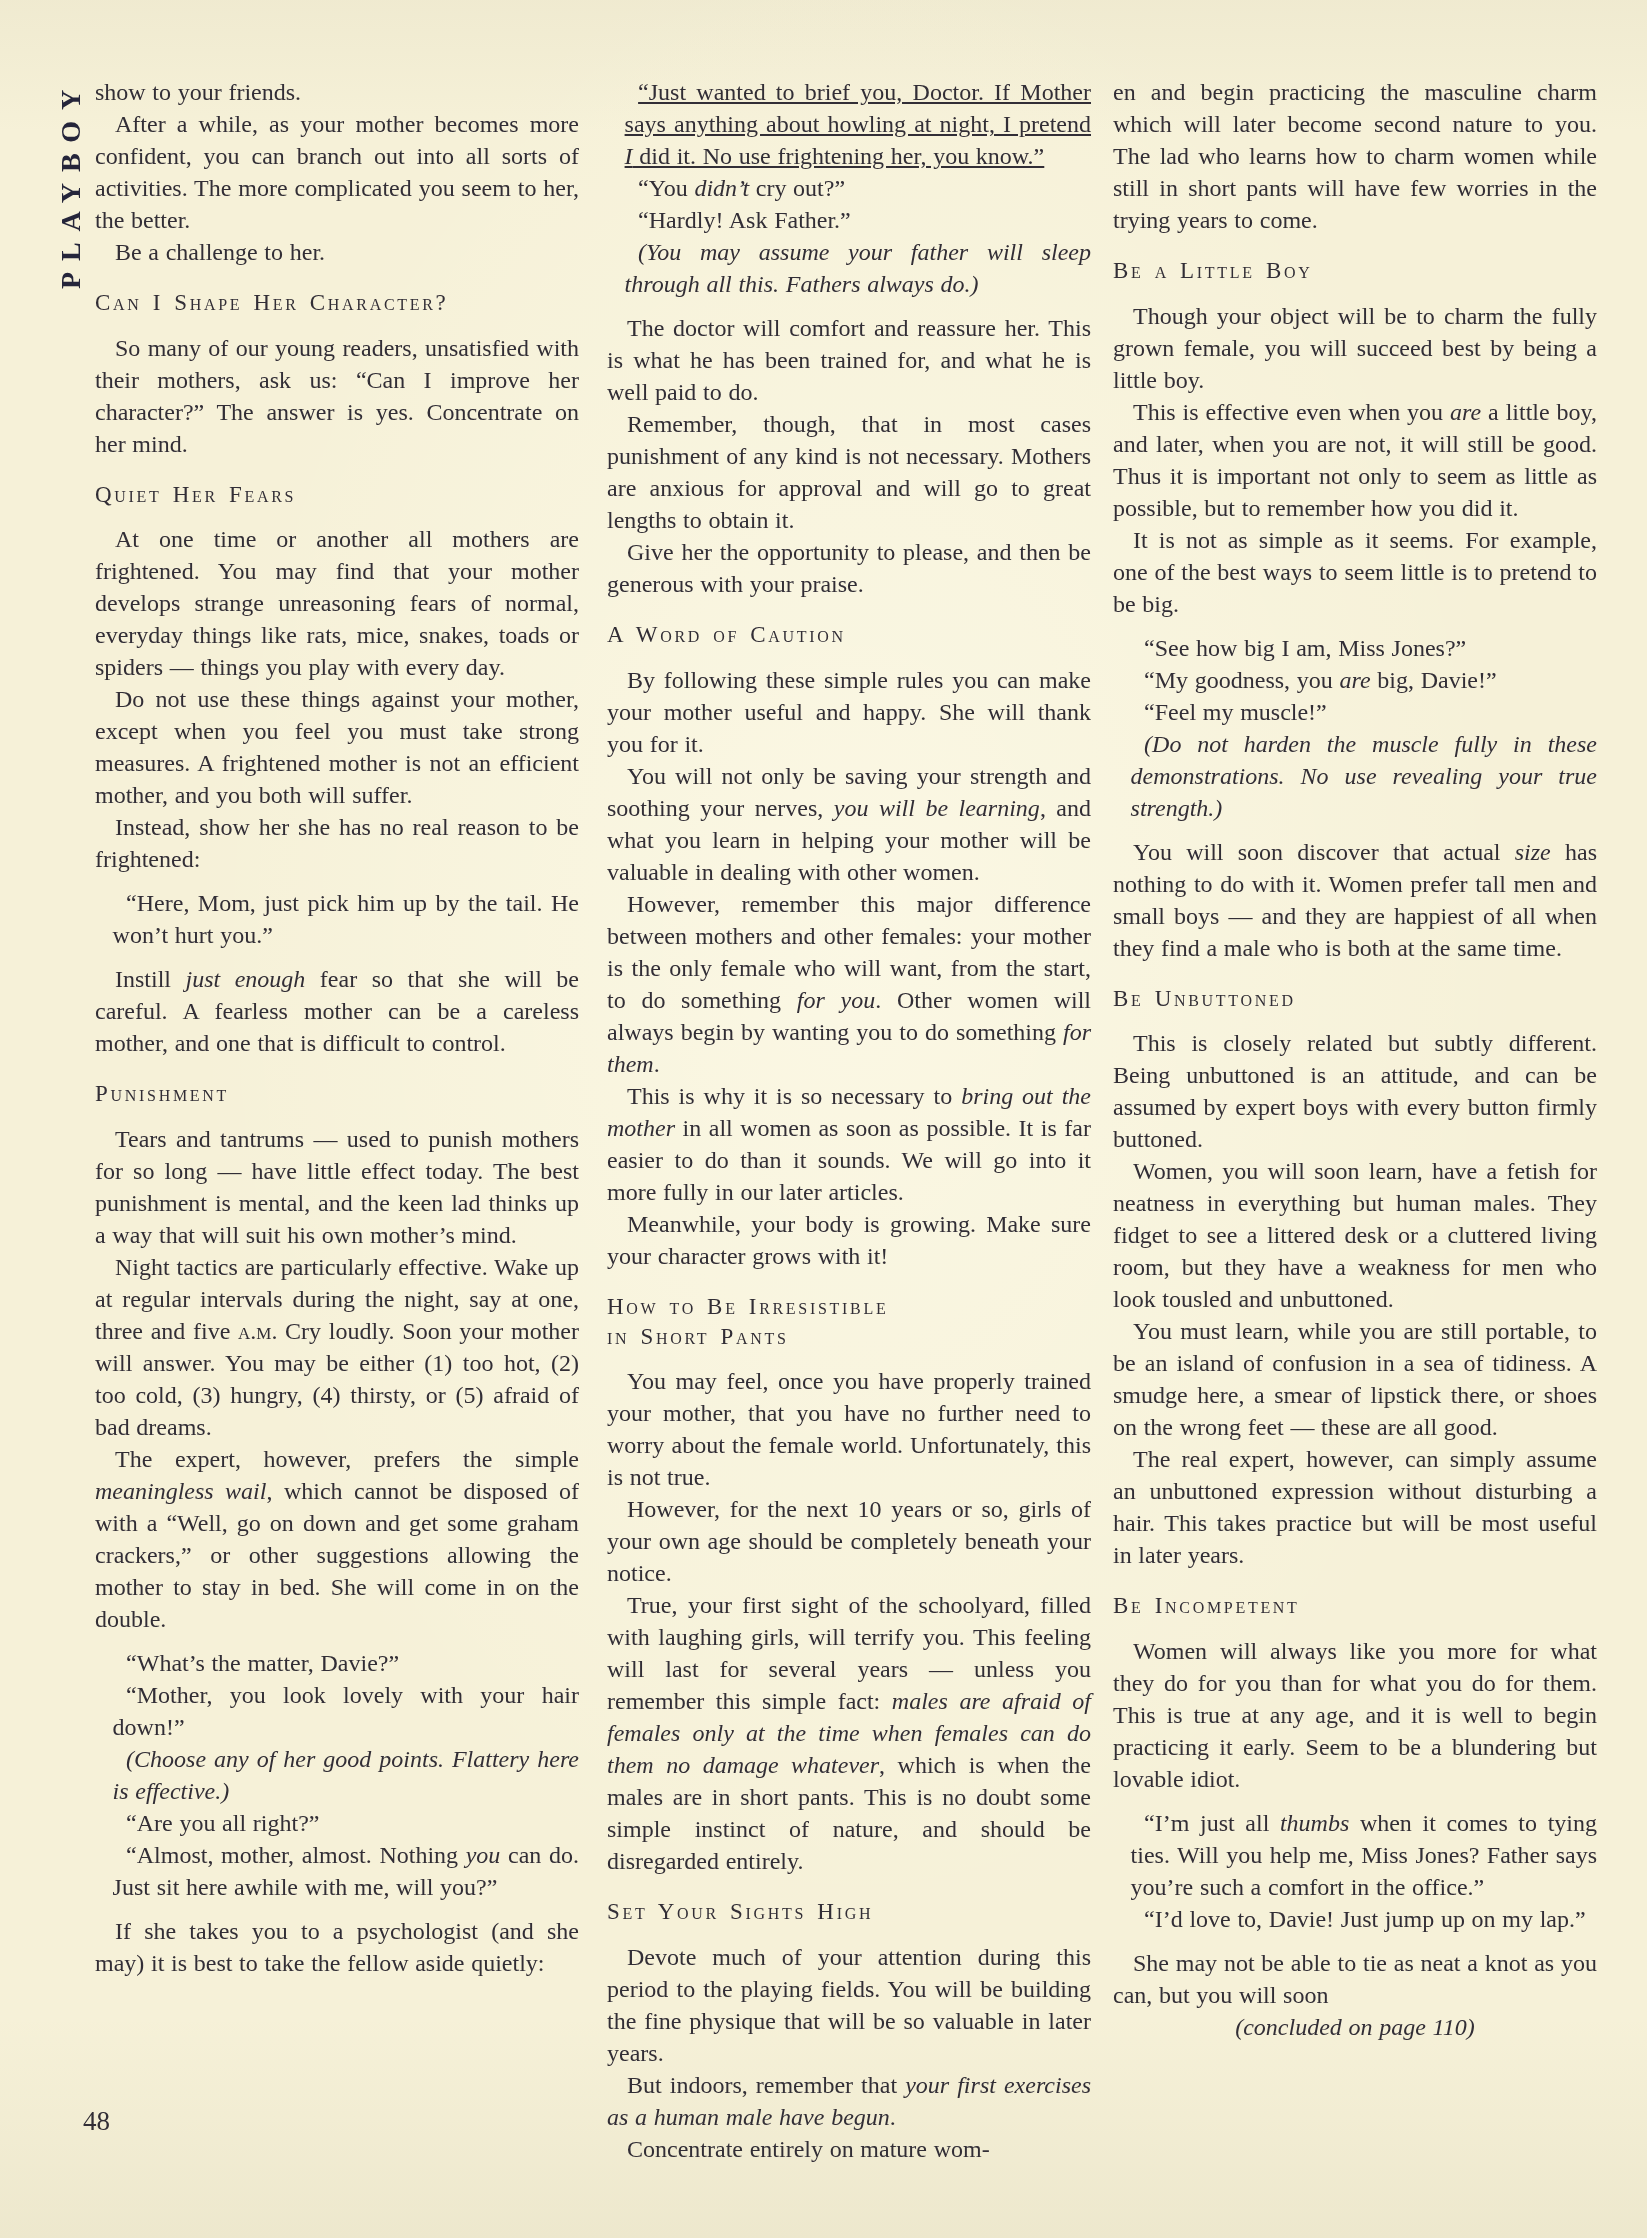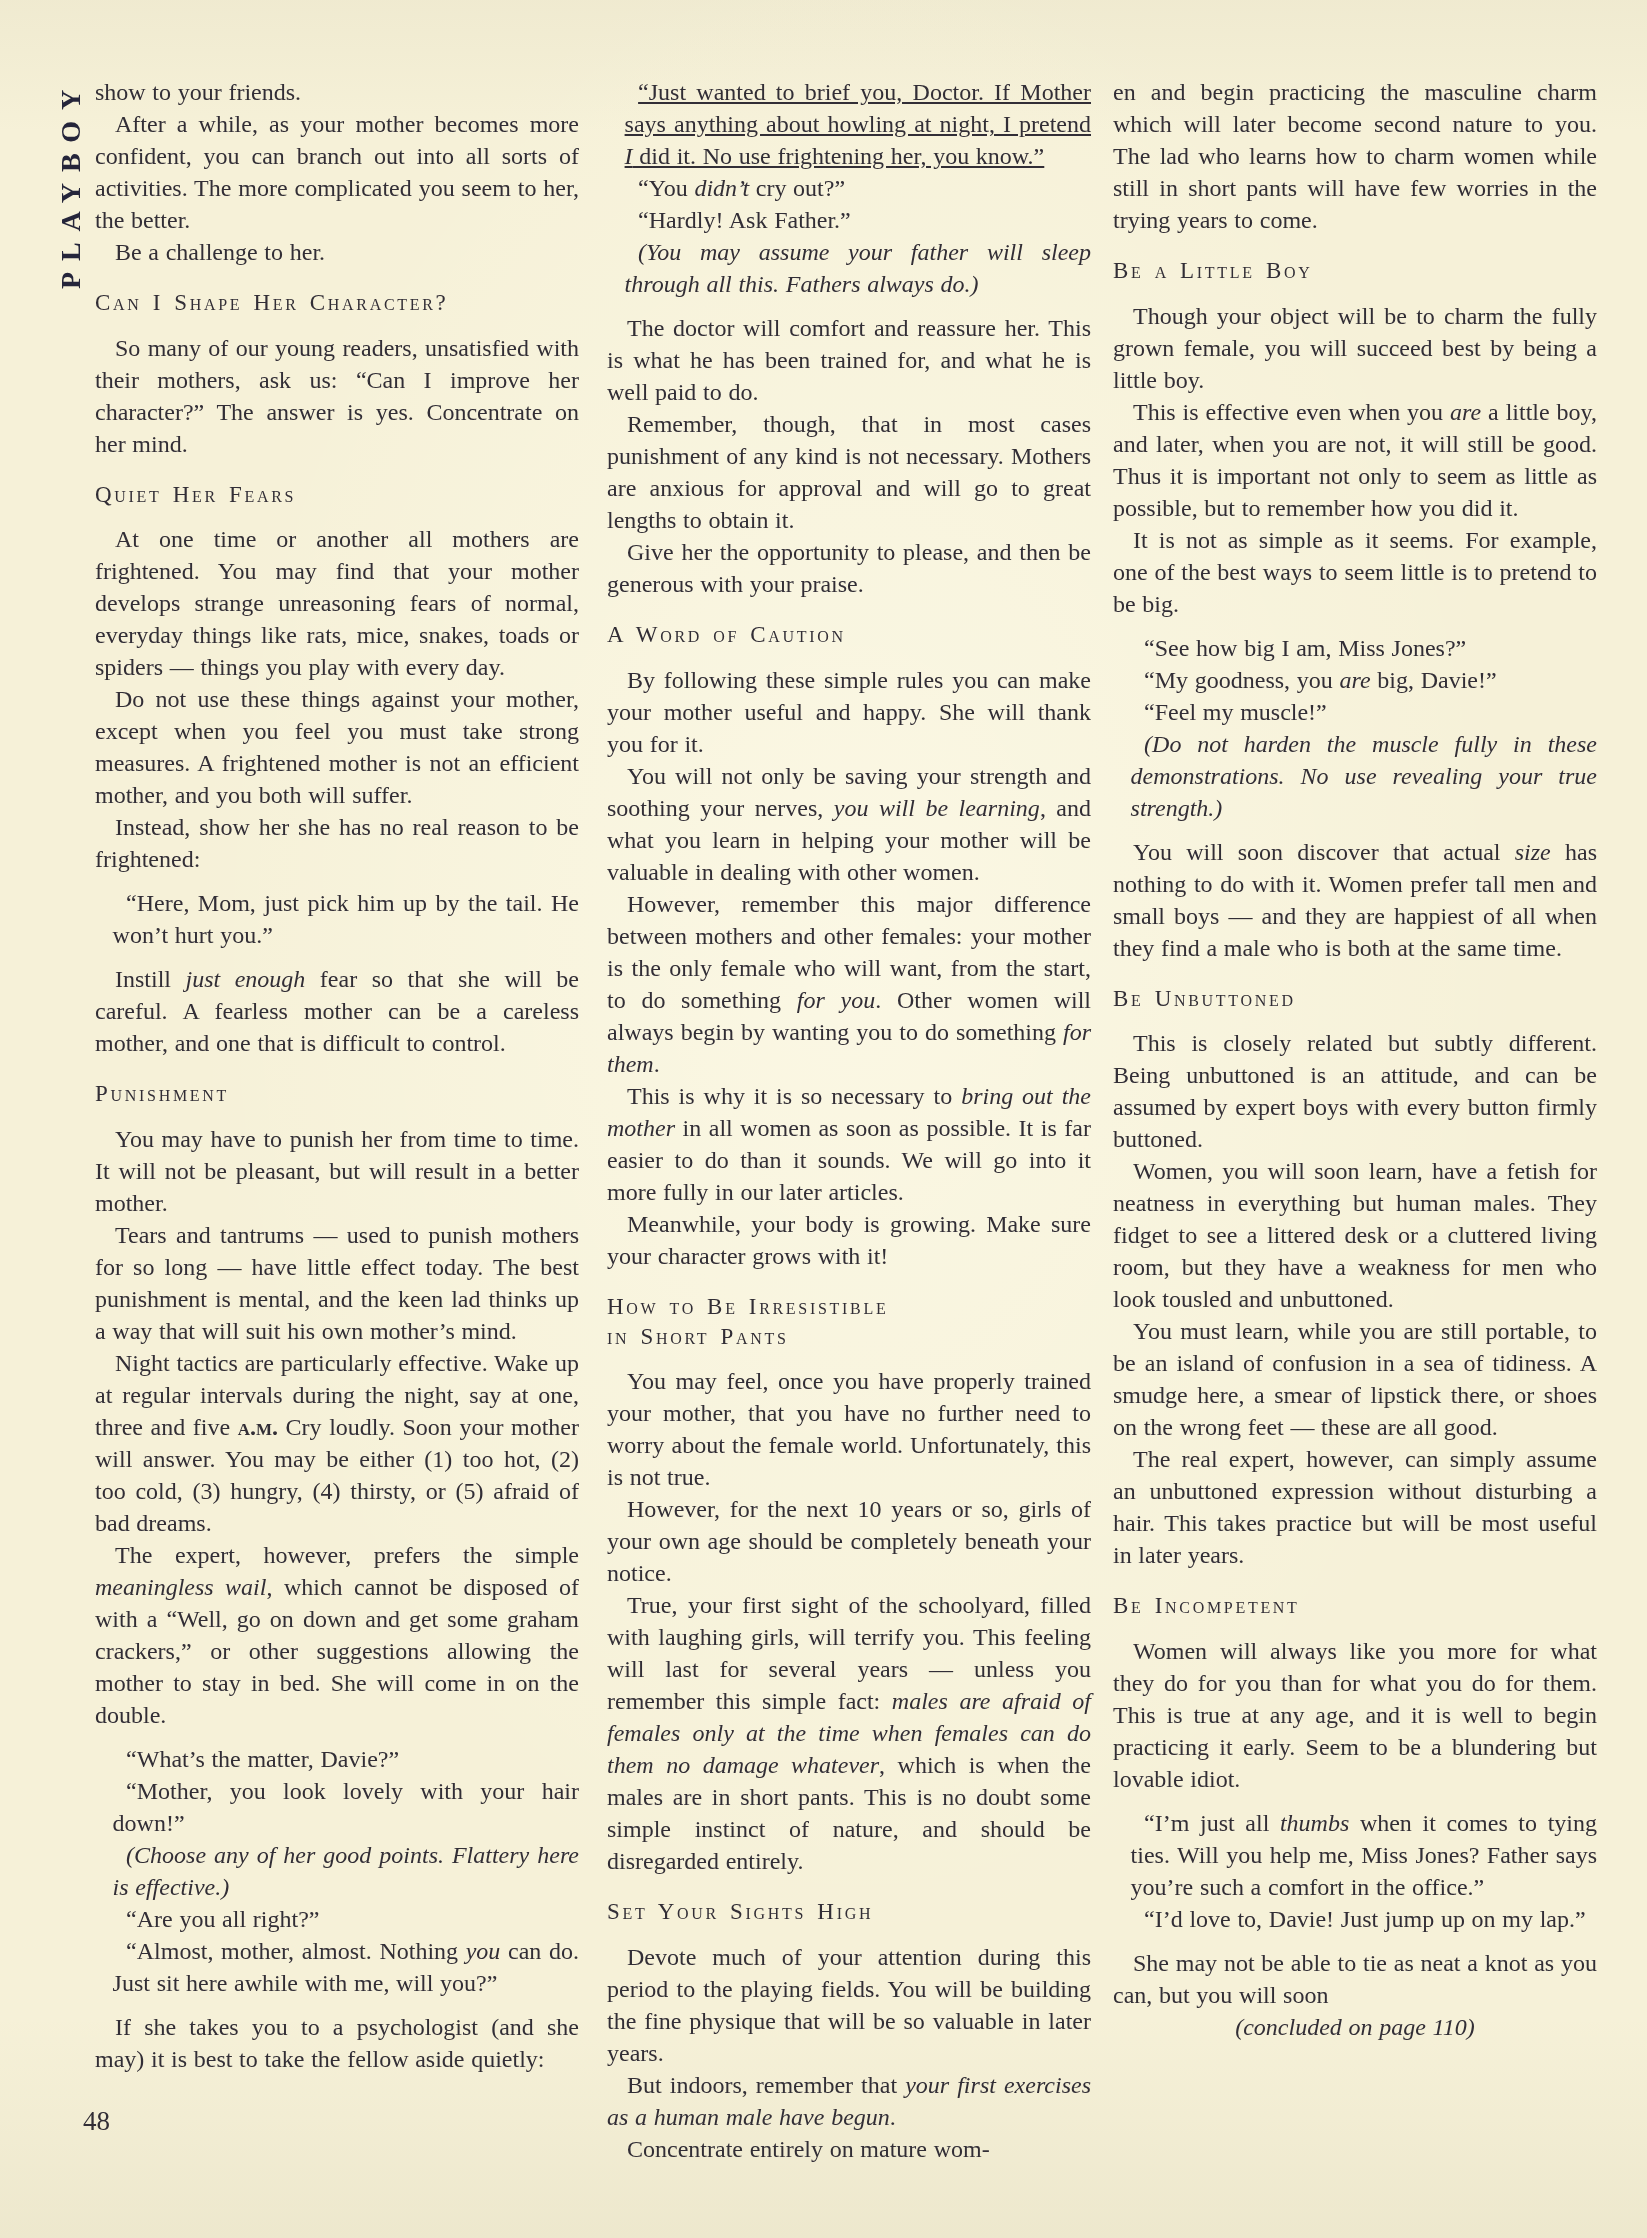--- a/index.html
+++ b/index.html
@@ -44,21 +44,21 @@
   .col .q + p.body{margin-top:12px;}
   .col > .q:first-child{margin-top:0;text-decoration:underline;}
   .col p.ref{margin:0;text-align:center;text-indent:0;}
   .heading{
     text-align:left;
     font-variant:small-caps;
     font-size:23px;line-height:30px;
     letter-spacing:2.7px;word-spacing:2.7px;
     margin:20px 0 13.5px 0;
   }
-  .sc{font-variant:small-caps;font-weight:bold;}
+  .sc{font-variant:small-caps;}
   i{font-style:italic;}
 </style>
 </head>
 <body>
 
 <div class="page">
   <div class="brand">PLAYBOY</div>
   <div class="col col-1">
       <p class="body noindent">show to your friends.</p>
       <p class="body">After a while, as your mother becomes more confident, you can branch out into all sorts of activities. The more complicated you seem to her, the better.</p>
@@ -71,21 +71,20 @@
         <div>Quiet Her Fears</div>
       </div>
       <p class="body">At one time or another all mothers are frightened. You may find that your mother develops strange unreasoning fears of normal, everyday things like rats, mice, snakes, toads or spiders — things you play with every day.</p>
       <p class="body">Do not use these things against your mother, except when you feel you must take strong measures. A frightened mother is not an efficient mother, and you both will suffer.</p>
       <p class="body">Instead, show her she has no real reason to be frightened:</p>
       <p class="q">“Here, Mom, just pick him up by the tail. He won’t hurt you.”</p>
       <p class="body">Instill <i>just enough</i> fear so that she will be careful. A fearless mother can be a careless mother, and one that is difficult to control.</p>
       <div class="heading">
         <div>Punishment</div>
       </div>
-      <p class="body">You may have to punish her from time to time. It will not be pleasant, but will result in a better mother.</p>
       <p class="body">Tears and tantrums — used to punish mothers for so long — have little effect today. The best punishment is mental, and the keen lad thinks up a way that will suit his own mother’s mind.</p>
       <p class="body">Night tactics are particularly effective. Wake up at regular intervals during the night, say at one, three and five <span class="sc">a.m.</span> Cry loudly. Soon your mother will answer. You may be either (1) too hot, (2) too cold, (3) hungry, (4) thirsty, or (5) afraid of bad dreams.</p>
       <p class="body">The expert, however, prefers the simple <i>meaningless wail</i>, which cannot be disposed of with a “Well, go on down and get some graham crackers,” or other suggestions allowing the mother to stay in bed. She will come in on the double.</p>
       <p class="q">“What’s the matter, Davie?”</p>
       <p class="q">“Mother, you look lovely with your hair down!”</p>
       <p class="q"><i>(Choose any of her good points. Flattery here is effective.)</i></p>
       <p class="q">“Are you all right?”</p>
       <p class="q">“Almost, mother, almost. Nothing <i>you</i> can do. Just sit here awhile with me, will you?”</p>
       <p class="body">If she takes you to a psychologist (and she may) it is best to take the fellow aside quietly:</p>
     </div>

